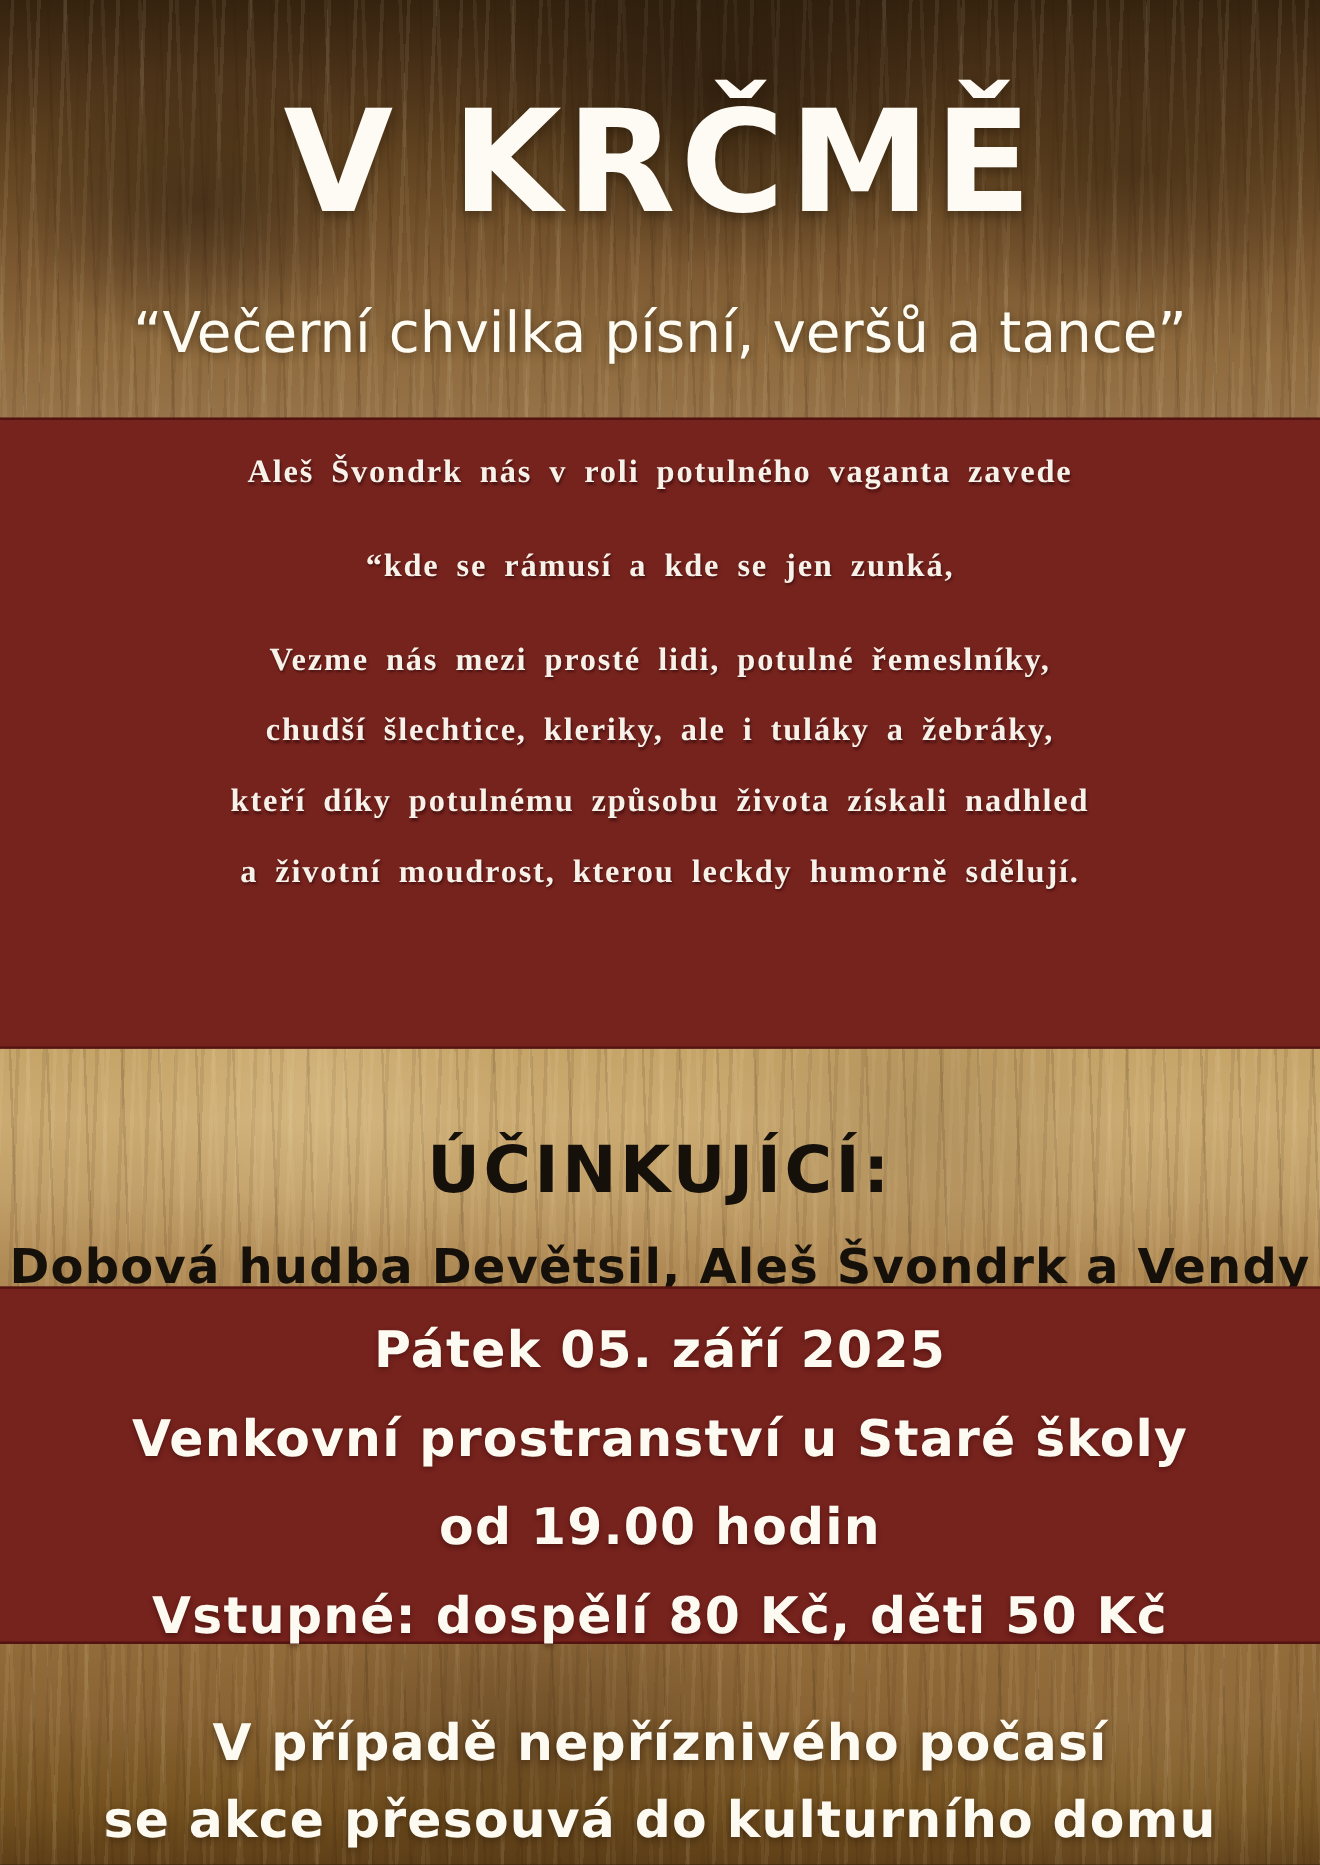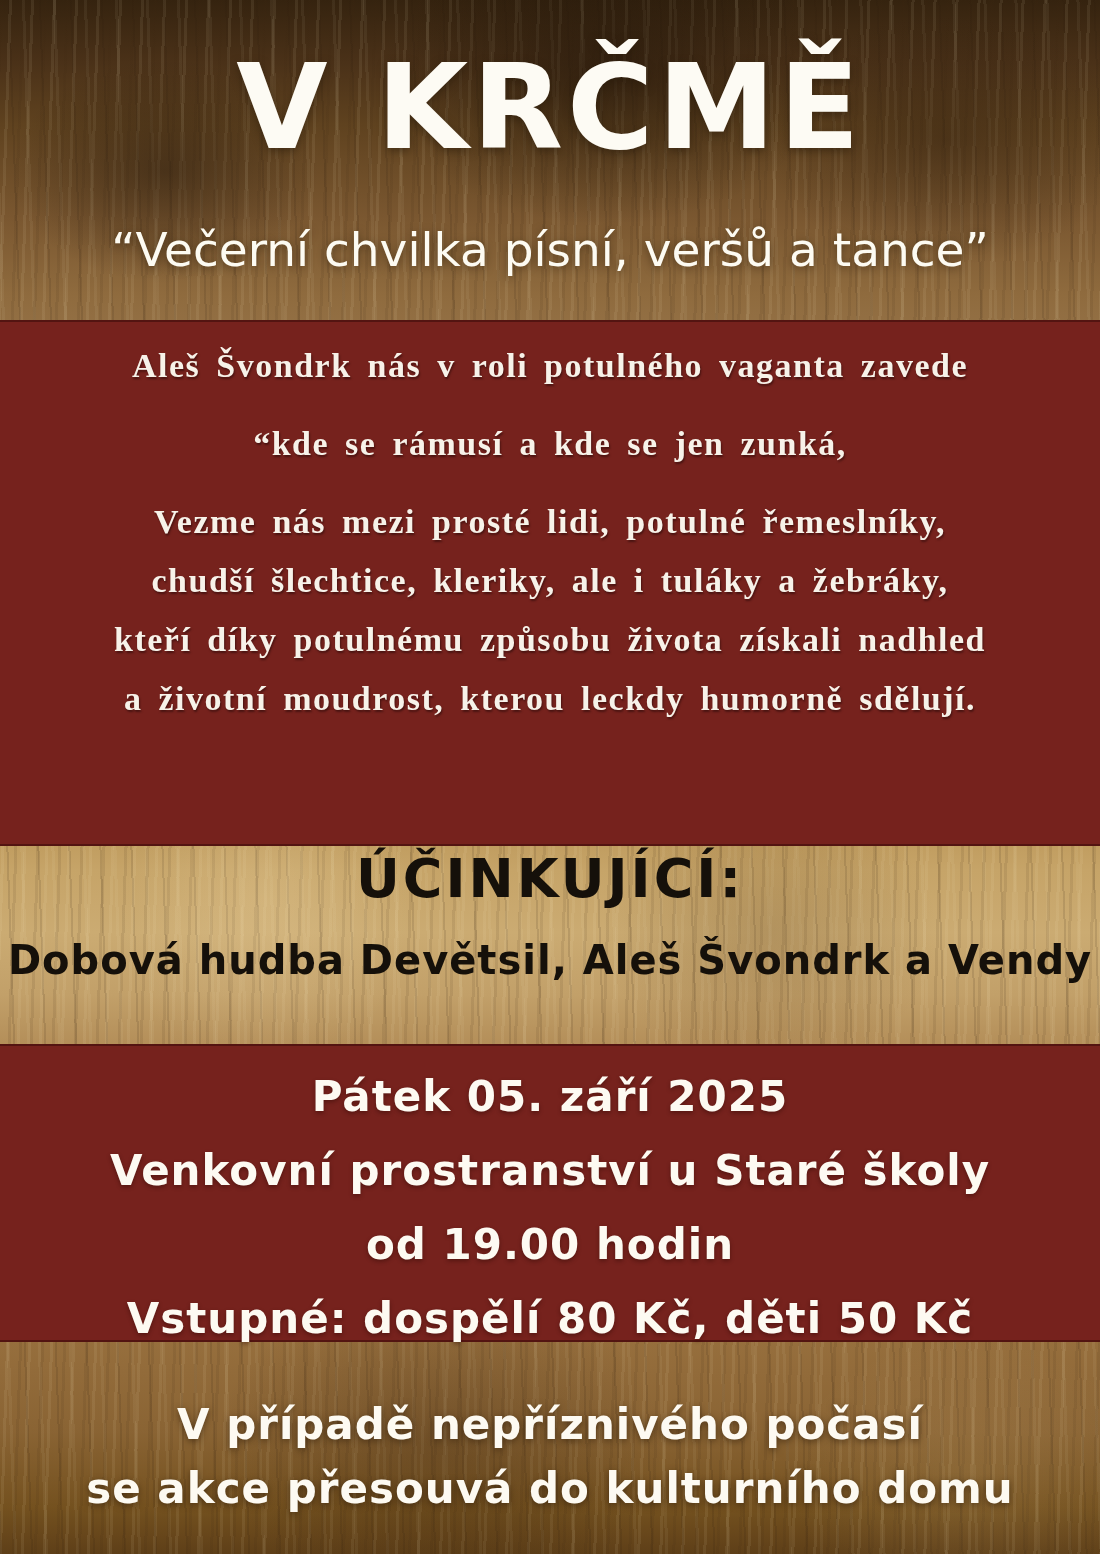--- a/index.html
+++ b/index.html
@@ -24,21 +24,21 @@
       repeating-linear-gradient(88deg,
         rgba(40,24,10,0.12) 0 2px, rgba(0,0,0,0) 2px 14px,
         rgba(255,245,210,0.06) 14px 17px, rgba(0,0,0,0) 17px 31px),
       linear-gradient(180deg,
         #35230f 0%, #4a3118 4%, #5f421f 8%, #7a5730 14%,
         #8f6b3e 19%, #97744a 23%, #8d6a42 30%, #a07c4e 40%,
         #b99355 52%, #c6a468 56%, #cbab72 60%, #c2a069 64%,
         #b08a55 68%, #a57d4a 75%, #99713f 85%, #8a6434 92%,
         #74511f 97%, #5e3f18 100%);
   }
-  .center{text-align:center;}
+  .center{text-align:center;margin-top:28px;}
   
   .title{
     position:absolute;left:0;right:0;top:38px;
     font-size:118px;font-weight:bold;letter-spacing:4px;
     color:#fdfbf4;
     text-shadow:0 3px 10px rgba(40,25,10,0.55);
   }
   .subtitle{
     position:absolute;left:0;right:0;top:222px;
     font-size:47px;font-weight:normal;letter-spacing:0px;
@@ -50,28 +50,28 @@
     position:absolute;left:0;right:0;
     background:#76221d;
     border-top:2px solid rgba(55,10,8,0.55);
     border-bottom:2px solid rgba(55,10,8,0.55);
     box-sizing:border-box;
     color:#f7f2e9;
   }
   .block-intro{top:320px;height:526px;padding-top:14px;}
   .block-intro p{
     margin:0;font-family:"Liberation Serif","DejaVu Serif",serif;
-    font-weight:bold;font-size:34px;line-height:59px;
+    font-weight:bold;font-size:27px;line-height:59px;
     letter-spacing:1.5px;word-spacing:6px;
     text-shadow:1px 2px 2px rgba(30,5,5,0.5);
   }
   .block-intro p + p{margin-top:19px;}
   
   .performers{
-    position:absolute;left:0;right:0;top:820px;height:198px;
+    position:absolute;left:0;right:0;top:888px;height:198px;
     color:#15100a;
   }
   .performers-heading{
     padding-top:26px;
     font-size:54px;font-weight:bold;letter-spacing:3px;line-height:66px;
   }
   .performers-names{
     margin-top:22px;
     font-size:40px;font-weight:bold;letter-spacing:1px;line-height:52px;
   }

